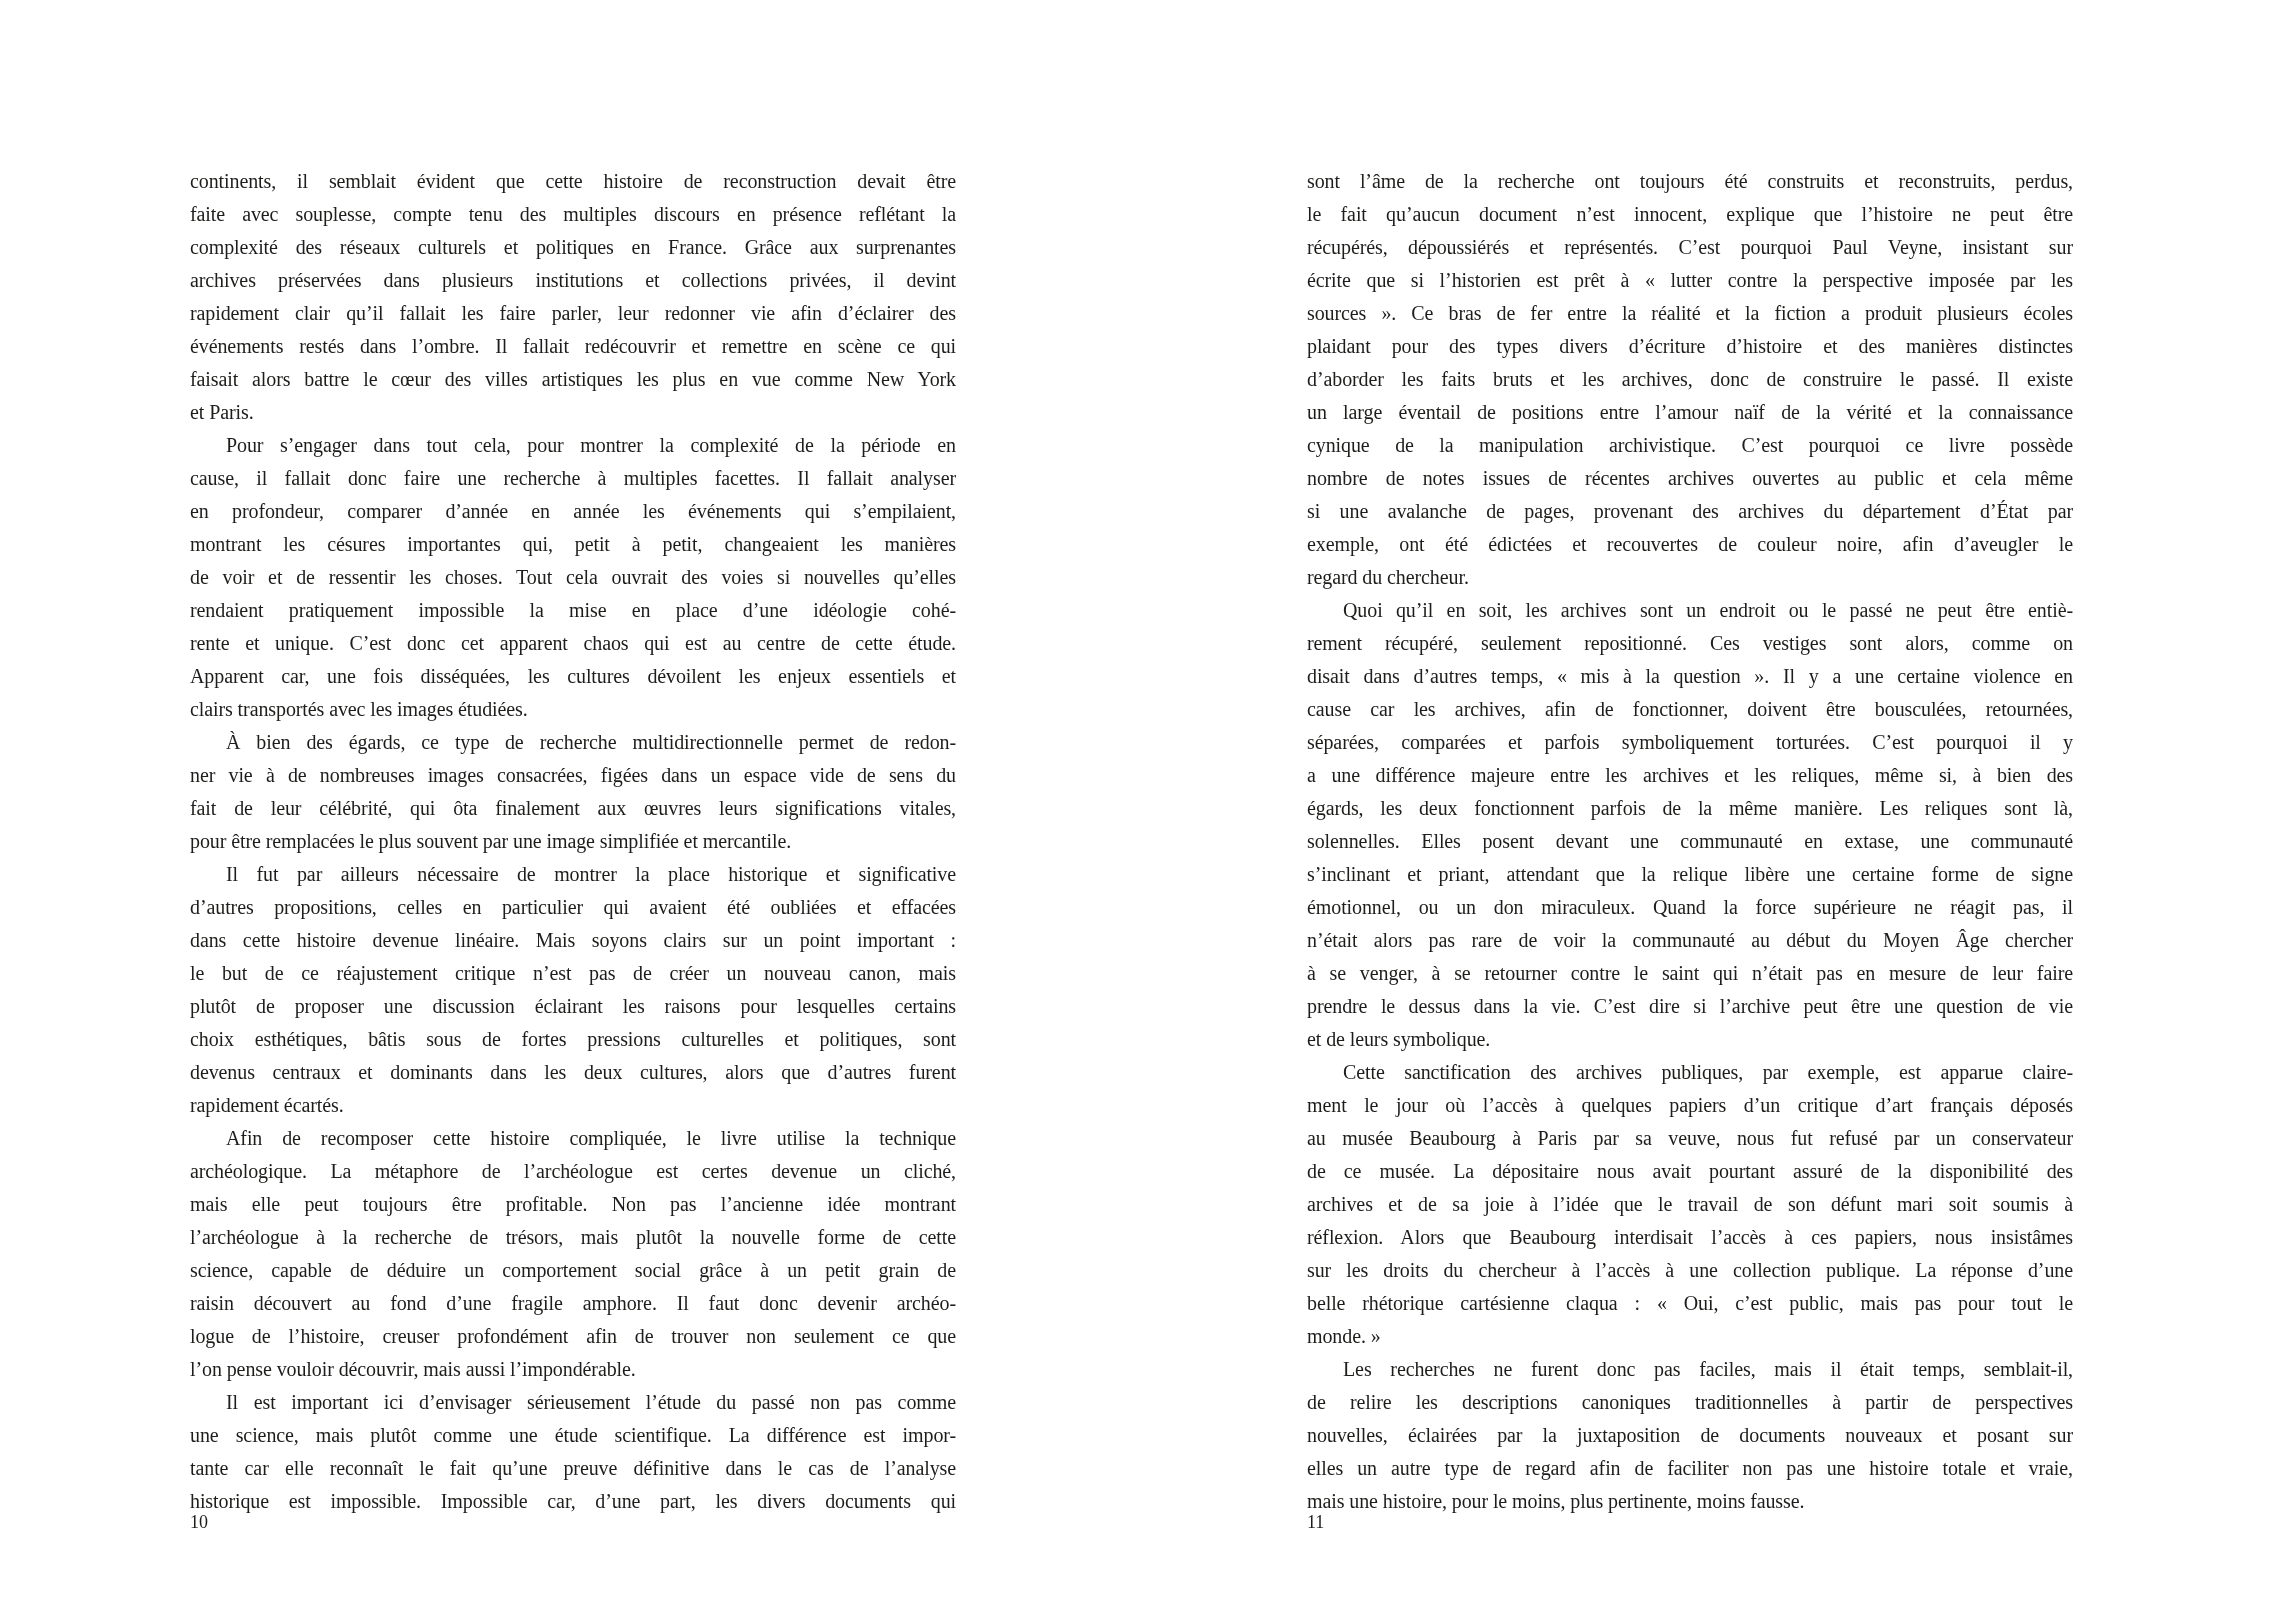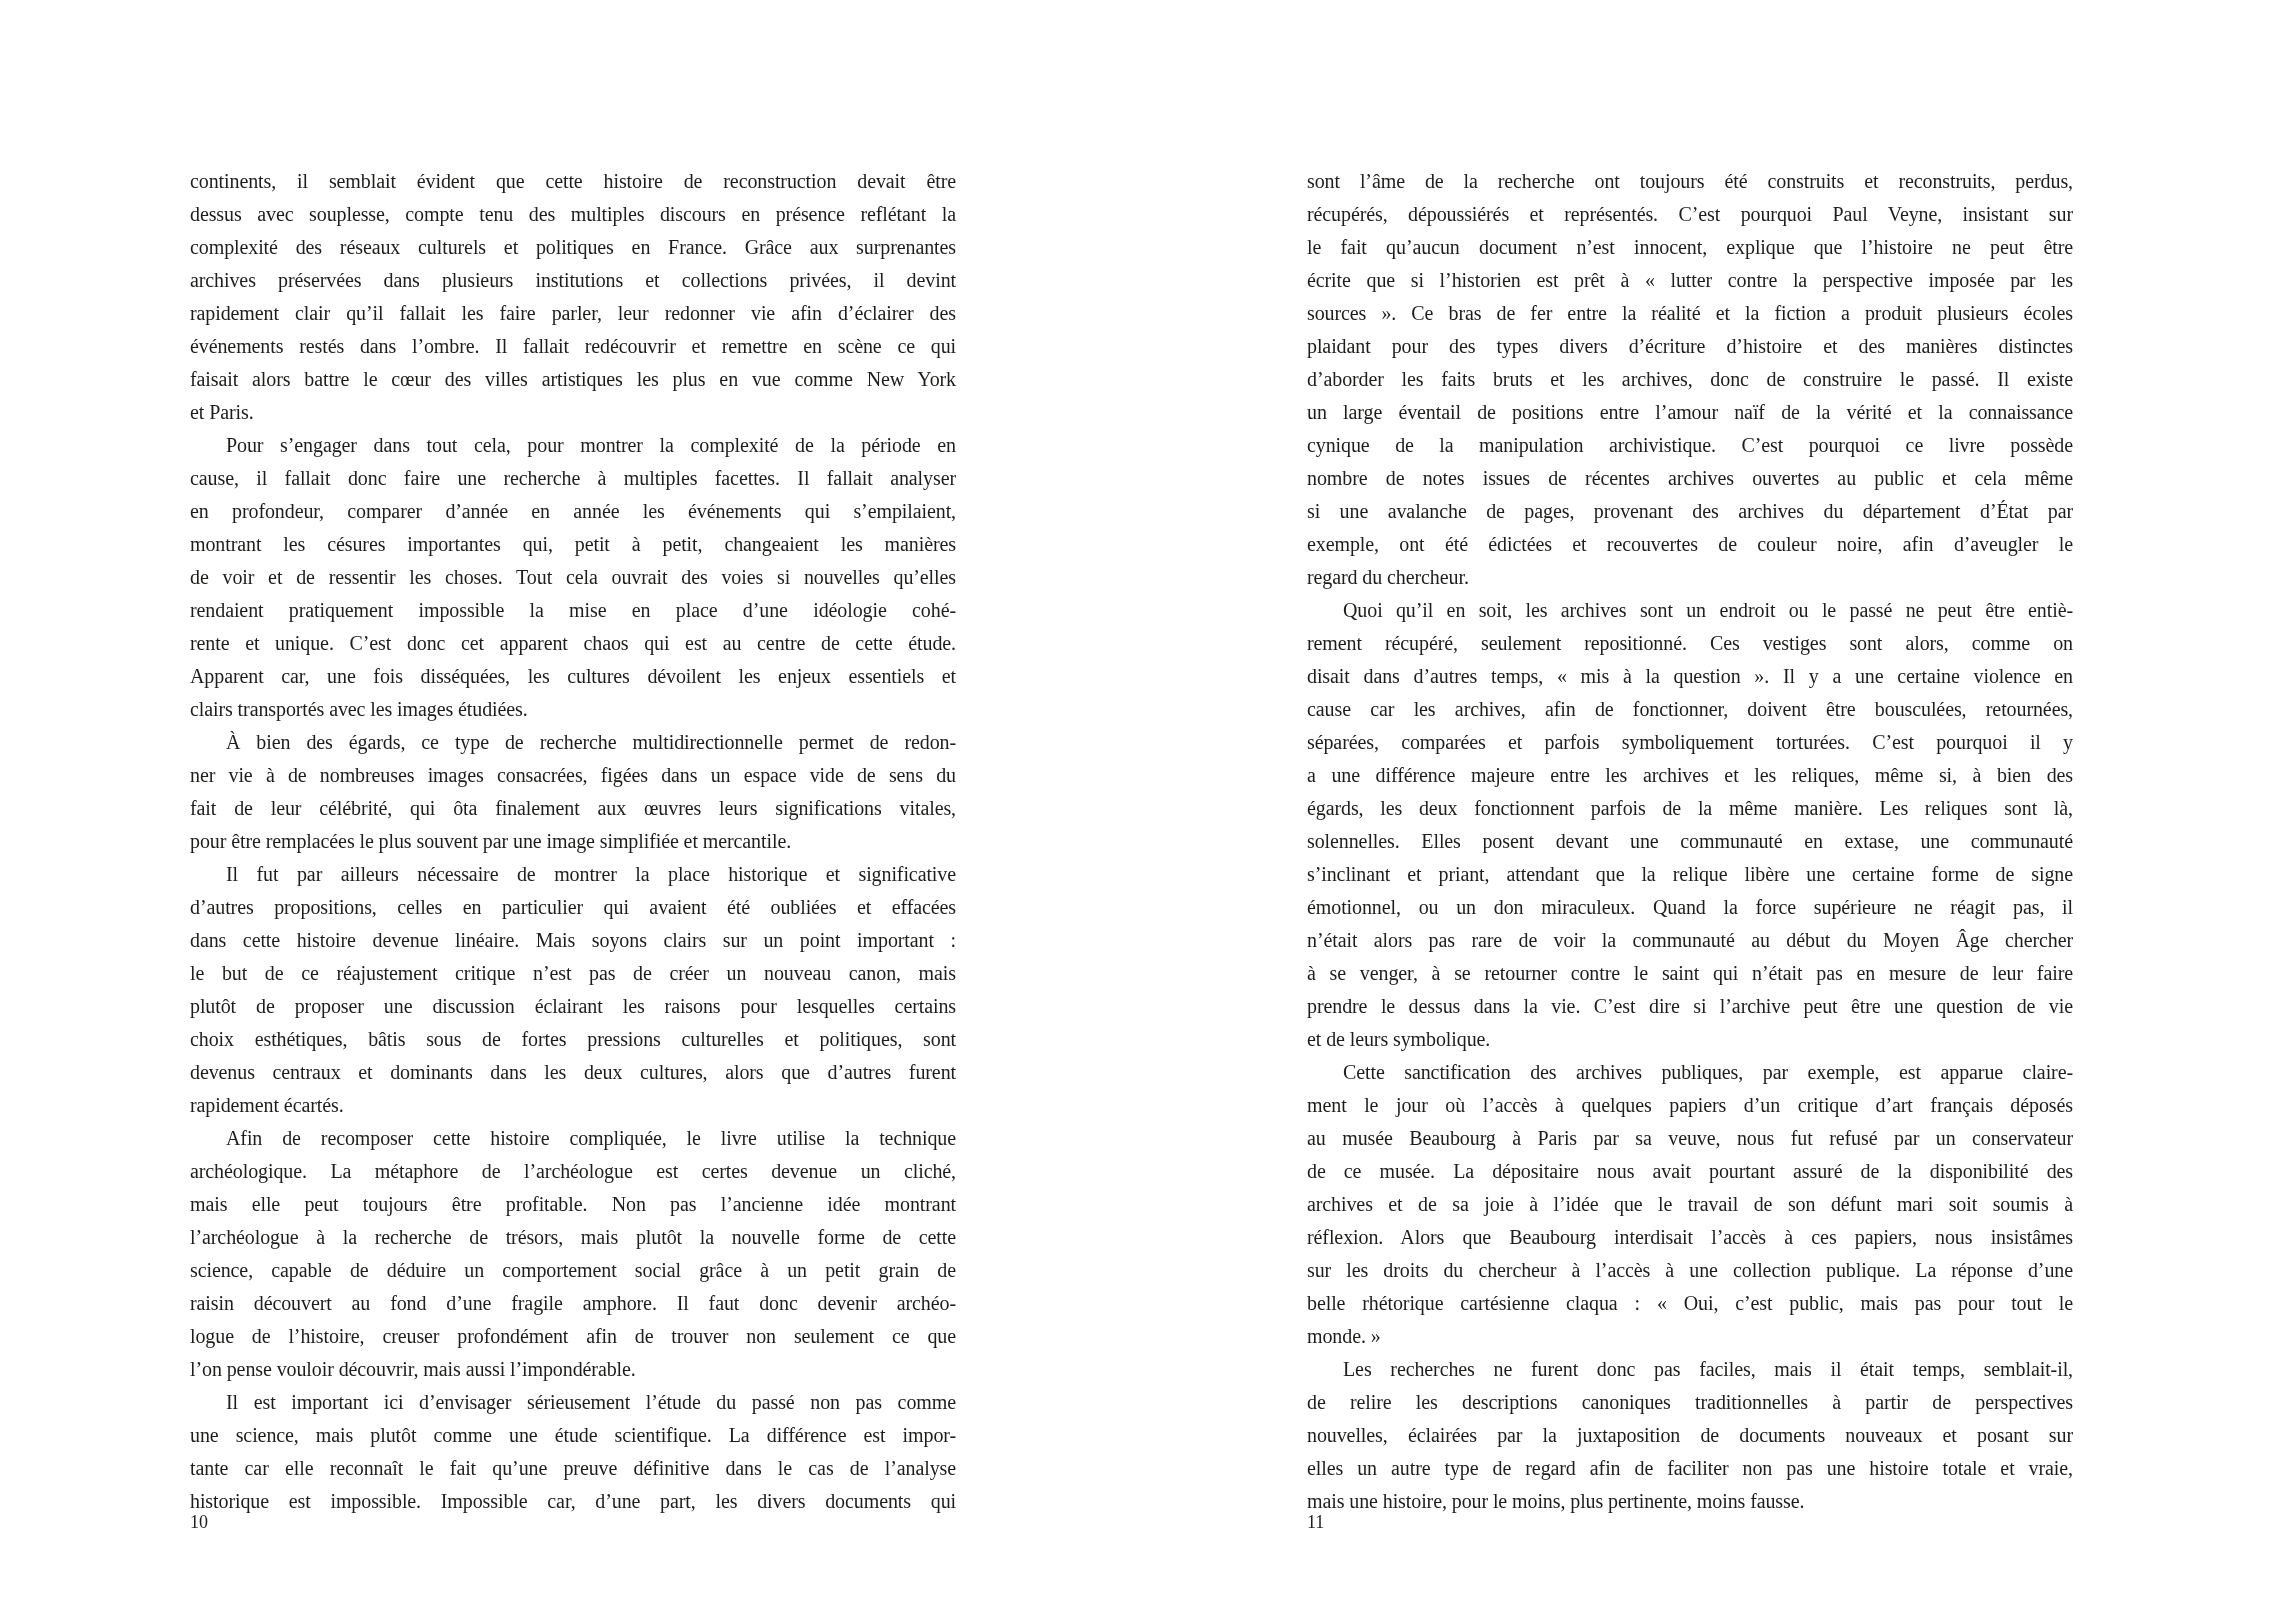--- a/index.html
+++ b/index.html
@@ -60,21 +60,21 @@
 </style>
 </head>
 <body>
 
 <div class="spread">
 
   <section class="page page-left">
     <div class="column">
         <div class="paragraph">
           <div class="text-line">continents, il semblait évident que cette histoire de reconstruction devait être</div>
-          <div class="text-line">dessus avec souplesse, compte tenu des multiples discours en présence reflétant la</div>
+          <div class="text-line">faite avec souplesse, compte tenu des multiples discours en présence reflétant la</div>
           <div class="text-line">complexité des réseaux culturels et politiques en France. Grâce aux surprenantes</div>
           <div class="text-line">archives préservées dans plusieurs institutions et collections privées, il devint</div>
           <div class="text-line">rapidement clair qu’il fallait les faire parler, leur redonner vie afin d’éclairer des</div>
           <div class="text-line">événements restés dans l’ombre. Il fallait redécouvrir et remettre en scène ce qui</div>
           <div class="text-line">faisait alors battre le cœur des villes artistiques les plus en vue comme New York</div>
           <div class="text-line para-end">et Paris.</div>
         </div>
         <div class="paragraph">
           <div class="text-line indent">Pour s’engager dans tout cela, pour montrer la complexité de la période en</div>
           <div class="text-line">cause, il fallait donc faire une recherche à multiples facettes. Il fallait analyser</div>
@@ -119,22 +119,22 @@
           <div class="text-line">historique est impossible. Impossible car, d’une part, les divers documents qui</div>
         </div>
       </div>
     <div class="page-number">10</div>
   </section>
 
   <section class="page page-right">
     <div class="column">
         <div class="paragraph">
           <div class="text-line">sont l’âme de la recherche ont toujours été construits et reconstruits, perdus,</div>
+          <div class="text-line">le fait qu’aucun document n’est innocent, explique que l’histoire ne peut être</div>
           <div class="text-line">récupérés, dépoussiérés et représentés. C’est pourquoi Paul Veyne, insistant sur</div>
-          <div class="text-line">le fait qu’aucun document n’est innocent, explique que l’histoire ne peut être</div>
           <div class="text-line">écrite que si l’historien est prêt à « lutter contre la perspective imposée par les</div>
           <div class="text-line">sources ». Ce bras de fer entre la réalité et la fiction a produit plusieurs écoles</div>
           <div class="text-line">plaidant pour des types divers d’écriture d’histoire et des manières distinctes</div>
           <div class="text-line">d’aborder les faits bruts et les archives, donc de construire le passé. Il existe</div>
           <div class="text-line">un large éventail de positions entre l’amour naïf de la vérité et la connaissance</div>
           <div class="text-line">cynique de la manipulation archivistique. C’est pourquoi ce livre possède</div>
           <div class="text-line">nombre de notes issues de récentes archives ouvertes au public et cela même</div>
           <div class="text-line">si une avalanche de pages, provenant des archives du département d’État par</div>
           <div class="text-line">exemple, ont été édictées et recouvertes de couleur noire, afin d’aveugler le</div>
           <div class="text-line para-end">regard du chercheur.</div>

